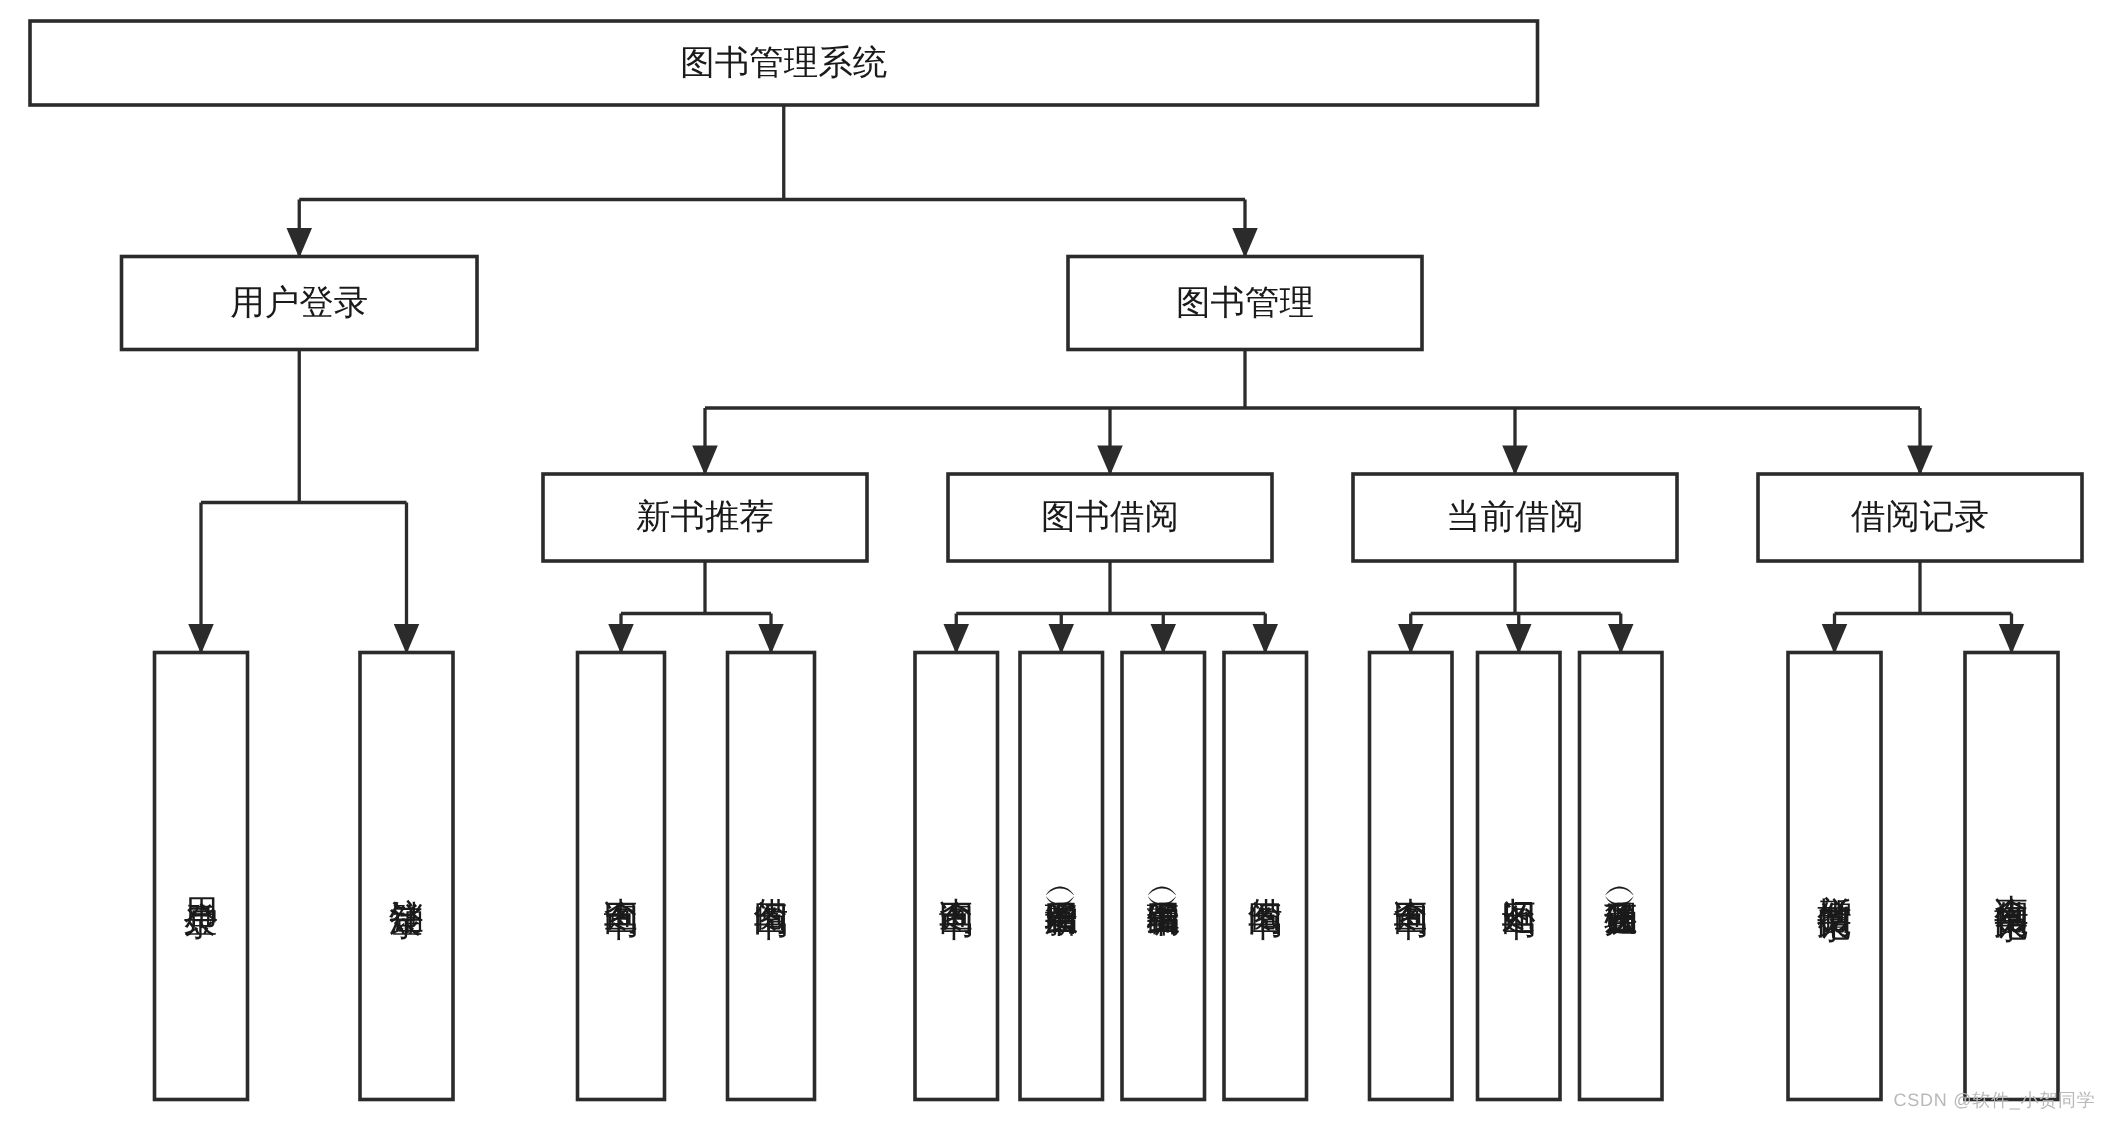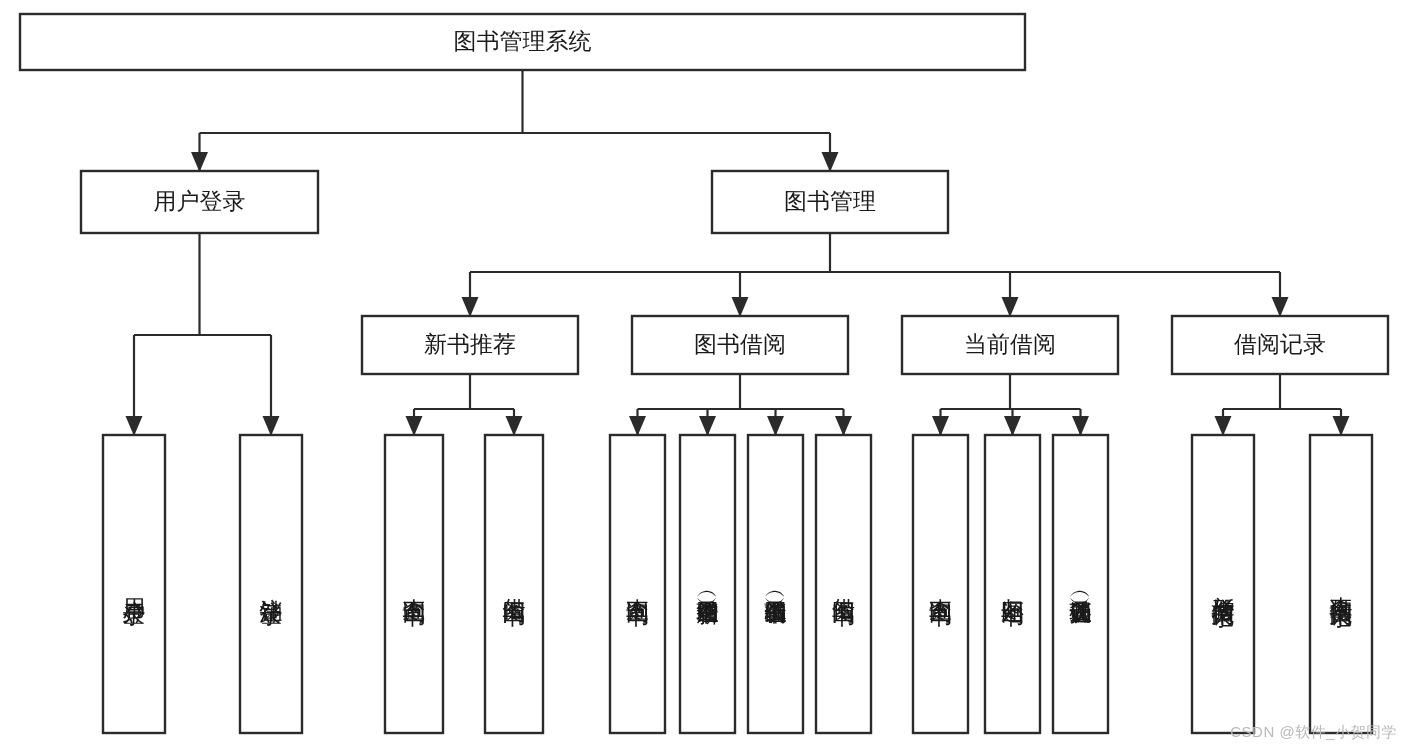--- a/index.html
+++ b/index.html
@@ -61,21 +61,21 @@
     align-items: center;
     justify-content: center;
     white-space: normal;
     user-select: none;
   }
   .watermark {
     position: absolute;
     right: 8px;
     bottom: 5px;
     font-family: "Liberation Sans", "DejaVu Sans", sans-serif;
-    font-size: 15px;
+    font-size: 12px;
     color: #b9b9b9;
     letter-spacing: 0.5px;
     white-space: nowrap;
     user-select: none;
     margin-top: 45px;
   }
 </style>
 </head>
 <body>
 

